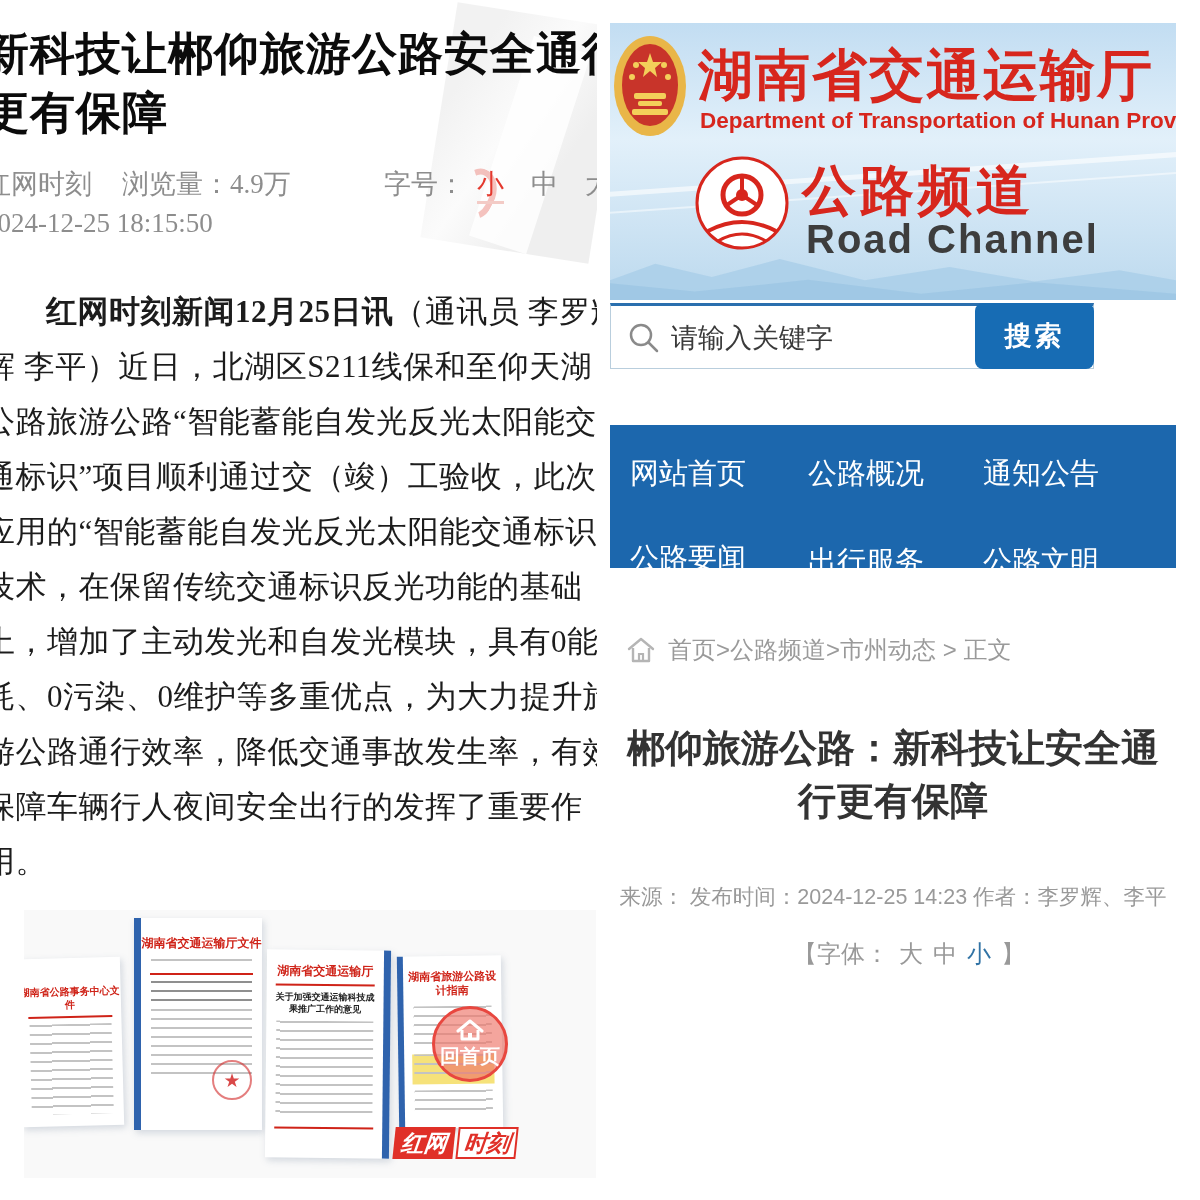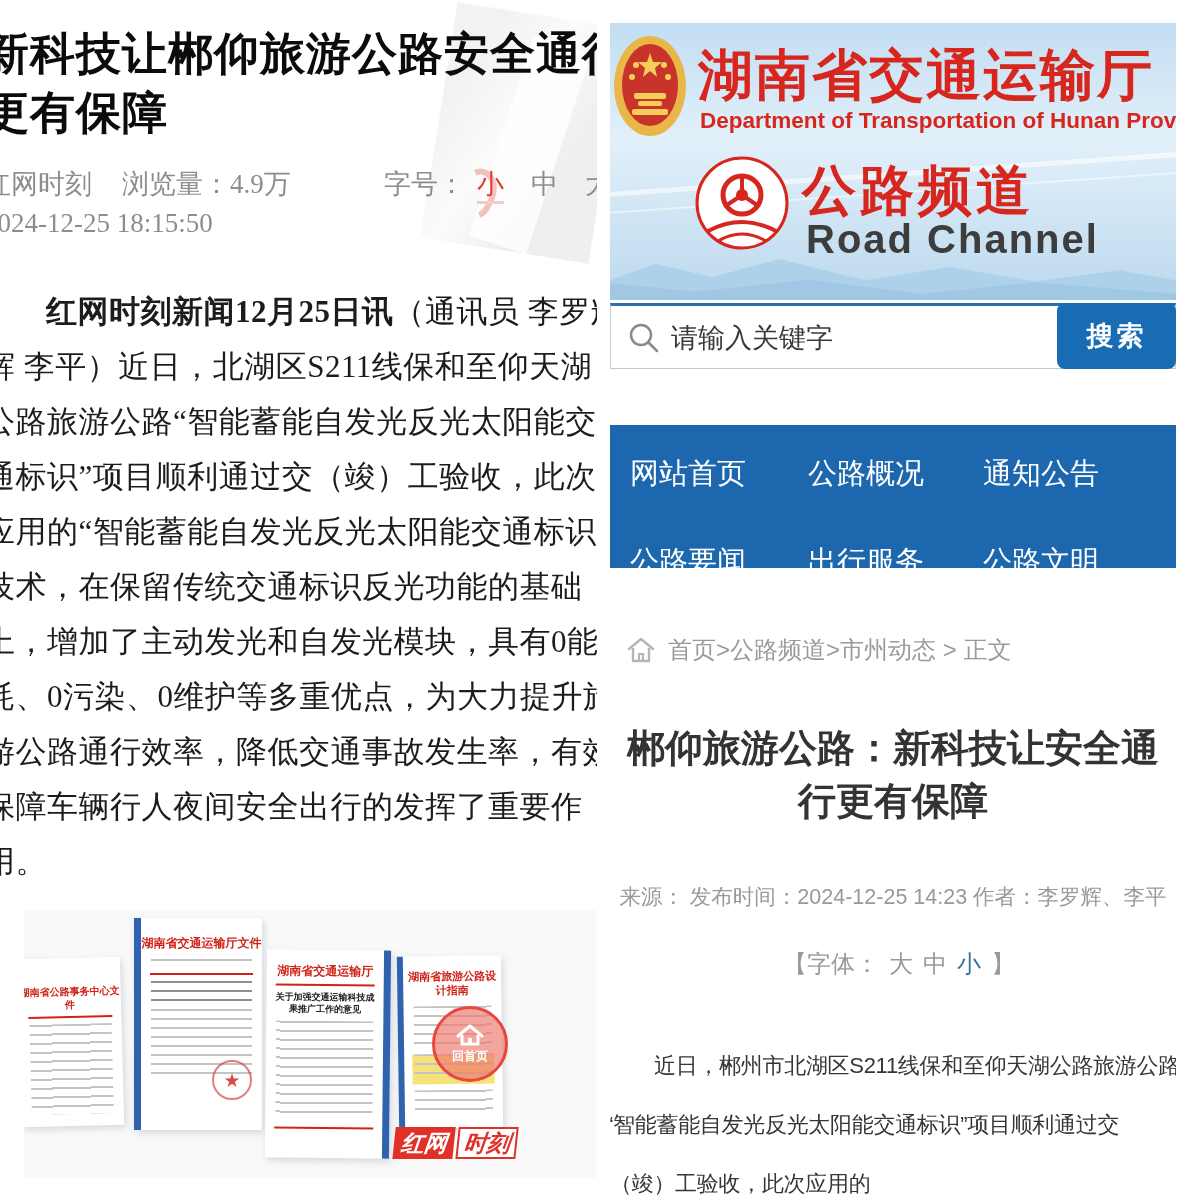--- a/index.html
+++ b/index.html
@@ -40,21 +40,21 @@
   #doc2{left:110px;top:8px;width:128px;height:212px;border-left:7px solid #2f63ad;}
   #doc3{left:242px;top:40px;width:124px;height:208px;border-right:7px solid #2f63ad;transform:rotate(.6deg);}
   #doc4{left:374px;top:46px;width:104px;height:172px;border-left:6px solid #2f63ad;transform:rotate(-.8deg);}
   .seal{position:absolute;right:10px;bottom:30px;width:36px;height:36px;border-radius:50%;
         border:2px solid rgba(210,40,40,.6);color:rgba(210,40,40,.85);font-size:19px;
         display:flex;align-items:center;justify-content:center;}
   .doc-sub{color:#222;font-weight:700;font-size:9px;text-align:center;margin:4px 8px;line-height:1.35;}
   #home-btn{position:absolute;left:408px;top:96px;width:76px;height:76px;border-radius:50%;
         background:rgba(238,118,106,.66);border:3px solid #e8473f;display:flex;flex-direction:column;
         align-items:center;justify-content:center;gap:2px;box-sizing:border-box;}
-  #home-btn .hb-label{color:#fff;font-size:12px;font-weight:700;}
+  #home-btn .hb-label{color:#fff;font-size:20px;font-weight:700;}
   #rednet-logo{position:absolute;left:370px;top:218px;transform:skewX(-6deg);white-space:nowrap;}
   #rednet-logo .lg-red{background:#e03028;color:#fff;font-style:italic;font-weight:900;font-size:23px;padding:3px 7px;}
   #rednet-logo .lg-white{background:#fff;color:#e03028;border:2px solid #e03028;font-style:italic;font-weight:900;font-size:23px;padding:1px 5px;margin-left:3px;}
 
   
   #right-panel{position:absolute;left:610px;top:0;width:566px;height:1200px;background:#fff;overflow:hidden;}
   #banner{position:absolute;top:23px;left:0;width:566px;height:277px;overflow:hidden;
           background:linear-gradient(180deg,#c2ddf2 0%,#e2f0fa 42%,#bcd9ee 100%);}
   .cable{position:absolute;top:148px;left:-24px;width:640px;height:5px;background:rgba(255,255,255,.6);transform:rotate(-4deg);}
   .cable2{position:absolute;top:168px;left:-24px;width:640px;height:2px;background:rgba(255,255,255,.5);transform:rotate(-4deg);}
@@ -62,39 +62,39 @@
        clip-path:polygon(0 70%,8% 45%,18% 65%,30% 38%,45% 70%,60% 50%,75% 72%,90% 55%,100% 70%,100% 100%,0 100%);}
   .mtB{position:absolute;bottom:0;left:0;width:566px;height:42px;background:#9cc6e4;opacity:.8;
        clip-path:polygon(0 60%,15% 80%,35% 52%,55% 85%,75% 58%,100% 85%,100% 100%,0 100%);}
   #org-cn{position:absolute;left:88px;top:16px;font-size:55px;font-weight:700;color:#d7261d;letter-spacing:2px;white-space:nowrap;}
   #org-en{position:absolute;left:90px;top:85px;font-size:22.5px;font-weight:700;color:#d7261d;white-space:nowrap;}
   #channel-cn{position:absolute;left:192px;top:132px;font-size:54px;font-weight:800;color:#d7261d;letter-spacing:4px;white-space:nowrap;}
   #channel-en{position:absolute;left:196px;top:194px;font-size:40px;font-weight:600;color:#3d3d3d;letter-spacing:2px;white-space:nowrap;}
   #emblem{position:absolute;left:2px;top:8px;}
   #road-logo{position:absolute;left:84px;top:132px;}
 
-  #search-bar{position:absolute;top:303px;left:0;width:566px;height:66px;background:#fff;box-sizing:border-box;
+  #search-bar{position:absolute;top:303px;left:0;width:484px;height:66px;background:#fff;box-sizing:border-box;
           border:1px solid #b9cedd;border-top:3px solid #2a6fae;}
   #search-input{position:absolute;left:58px;top:6px;width:378px;height:50px;border:none;outline:none;
           font-size:27px;color:#333;font-family:"Liberation Sans",sans-serif;background:transparent;}
   #search-input::placeholder{color:#3a3a3a;opacity:1;}
   #search-icon{position:absolute;left:16px;top:15px;}
   #search-btn{position:absolute;right:-1px;top:-3px;width:119px;height:66px;background:#176cb4;border:none;
           border-radius:8px;color:#fff;font-size:27px;font-weight:700;letter-spacing:3px;cursor:pointer;
           font-family:"Liberation Sans",sans-serif;}
 
   #nav{position:absolute;top:425px;left:0;width:566px;height:143px;background:#1c67ad;}
   .nav-item{position:absolute;color:#fff;font-size:29px;white-space:nowrap;height:36px;line-height:36px;cursor:pointer;}
 
   #breadcrumb{position:absolute;top:630px;left:16px;height:40px;display:flex;align-items:center;gap:12px;
           color:#9a9a9a;font-size:24px;white-space:nowrap;}
   #r-title{position:absolute;top:722px;left:0;width:566px;text-align:center;font-size:38px;font-weight:700;
           color:#333;line-height:53px;}
   #r-meta{position:absolute;top:882px;left:0;width:566px;text-align:center;font-size:21.5px;color:#999;white-space:nowrap;}
-  #r-fontrow{position:absolute;top:938px;left:6px;width:566px;text-align:center;font-size:24px;color:#999;margin-top:10px;}
+  #r-fontrow{position:absolute;top:938px;left:16px;width:566px;text-align:center;font-size:24px;color:#999;}
   #r-fontrow span{margin:0 5px;}
   .fr-small{color:#3173a5;}
   #r-body{position:absolute;top:1036px;left:0;width:566px;height:164px;overflow:hidden;color:#363636;}
   .rbl{white-space:nowrap;font-size:22px;height:59px;line-height:59px;letter-spacing:-0.3px;}
   .rbl.first{padding-left:44px;}
   .rbl.second{margin-left:-4px;}
 </style>
 </head>
 <body>
 
@@ -217,21 +217,21 @@
       <line x1="21.5" y1="21.5" x2="30" y2="30" stroke="#8a8a8a" stroke-width="2.5" stroke-linecap="round"></line>
     </svg>
     <input id="search-input" type="text" placeholder="请输入关键字" style="">
     <button id="search-btn">搜索</button>
   </div>
 
   <div id="nav">
     <span class="nav-item" style="left:20px;top:30px;">网站首页</span>
     <span class="nav-item" style="left:198px;top:30px;">公路概况</span>
     <span class="nav-item" style="left:373px;top:30px;">通知公告</span>
-    <span class="nav-item" style="left:20px;top:118px;">公路要闻</span>
+    <span class="nav-item" style="left:20px;top:118px;font-family:Liberation Mono, monospace;">公路要闻</span>
     <span class="nav-item" style="left:198px;top:118px;">出行服务</span>
     <span class="nav-item" style="left:373px;top:118px;">公路文明</span>
   </div>
 
   <div id="breadcrumb">
     <svg width="30" height="28" viewBox="0 0 30 28">
       <path d="M3 13 L15 3 L27 13" fill="none" stroke="#b5b5b5" stroke-width="2.4" stroke-linecap="round" stroke-linejoin="round"></path>
       <path d="M7 12 V25 H23 V12" fill="none" stroke="#b5b5b5" stroke-width="2.4" stroke-linejoin="round"></path>
       <path d="M13 25 V18 H17 V25" fill="none" stroke="#b5b5b5" stroke-width="2.2"></path>
     </svg>
@@ -240,18 +240,13 @@
 
   <div id="r-title">
     <div>郴仰旅游公路：新科技让安全通</div>
     <div>行更有保障</div>
   </div>
 
   <div id="r-meta">来源：  发布时间：2024-12-25 14:23 作者：李罗辉、李平</div>
 
   <div id="r-fontrow"><span>【字体：</span><span>大</span><span>中</span><span class="fr-small">小</span><span>】</span></div>
 
-  <div id="r-body">
-    <div class="rbl first">近日，郴州市北湖区S211线保和至仰天湖公路旅游公路</div>
-    <div class="rbl second">“智能蓄能自发光反光太阳能交通标识”项目顺利通过交</div>
-    <div class="rbl">（竣）工验收，此次应用的</div>
-  </div>
 </div>
 
 </body></html>

